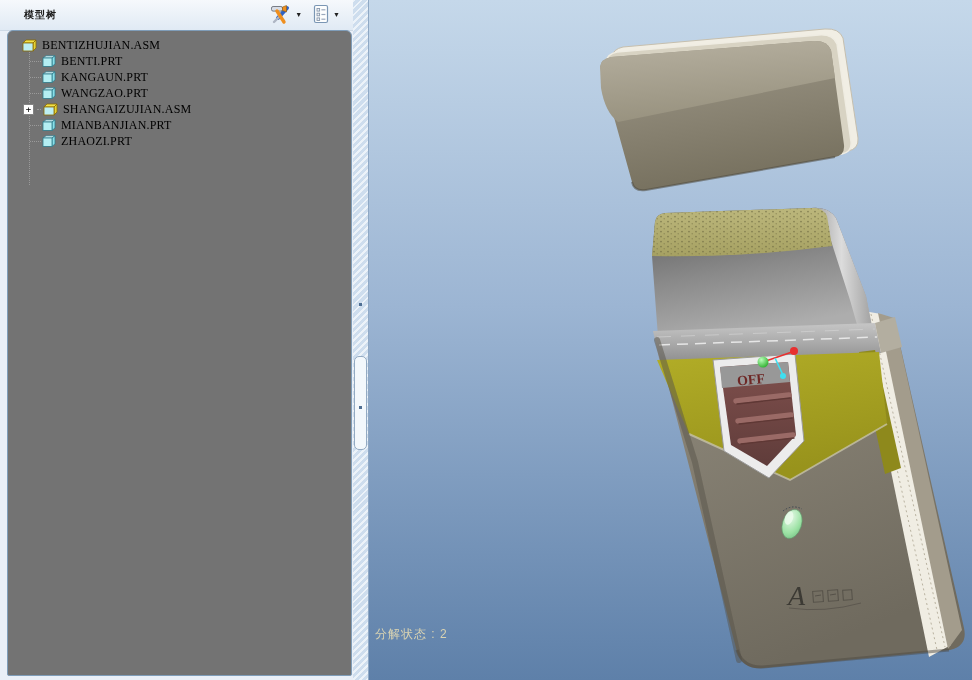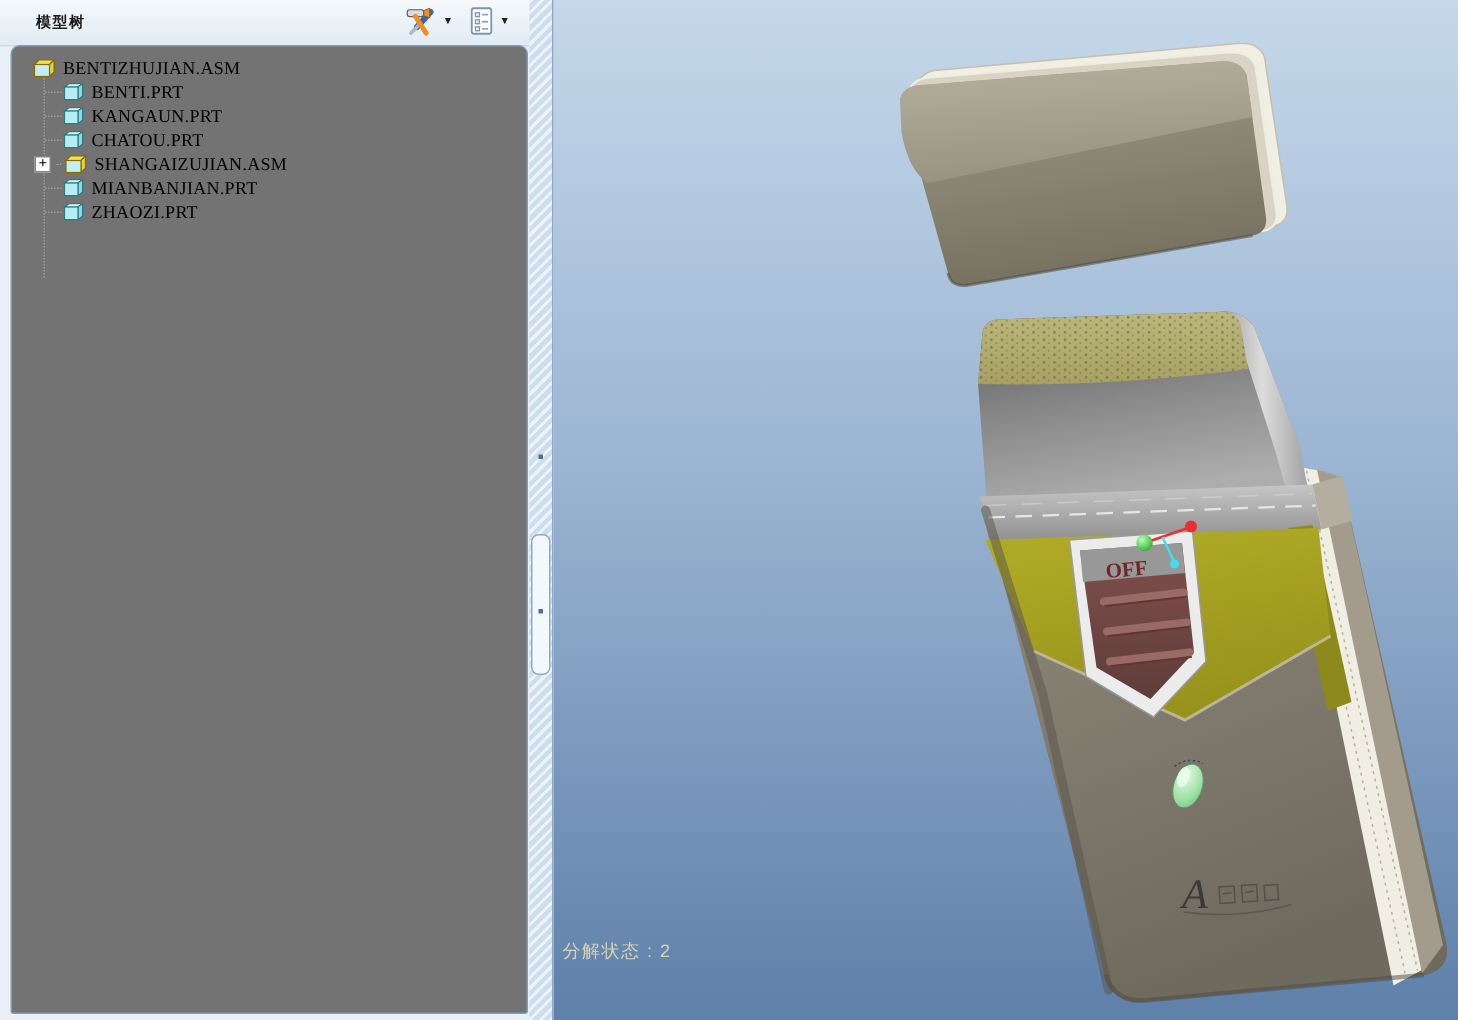--- a/index.html
+++ b/index.html
@@ -142,21 +142,21 @@
 
     <div class="row child">
       <span class="stub"></span>
       <span class="icon">
         <svg width="14" height="12" viewBox="0 0 14 12">
           <path d="M1 3 L4 0.8 L13 0.8 L10 3 Z" fill="#dcf8fa" stroke="#2f7a8a" stroke-width="0.8"></path>
           <path d="M10 3 L13 0.8 L13 9 L10 11.4 Z" fill="#8adfe8" stroke="#2f7a8a" stroke-width="0.8"></path>
           <rect x="1" y="3" width="9" height="8.4" fill="#b4eef2" stroke="#2f7a8a" stroke-width="0.8"></rect>
         </svg>
       </span>
-      <span class="lbl">CHATOU.PRT</span>
+      <span class="lbl">WANGZAO.PRT</span>
     </div>
 
     <div class="row child haschild">
       <span class="expander">+</span>
       <span class="stub"></span>
       <span class="icon">
         <svg width="16" height="13" viewBox="0 0 16 13">
           <path d="M2 4 L5 1 L15 1 L12 4 Z" fill="#f2e24a" stroke="#8a6a00" stroke-width="0.8"></path>
           <path d="M12 4 L15 1 L15 9 L12 12 Z" fill="#e4d438" stroke="#8a6a00" stroke-width="0.8"></path>
           <rect x="2" y="4" width="10" height="8" fill="#bdeff3" stroke="#8a6a00" stroke-width="0.8"></rect>

